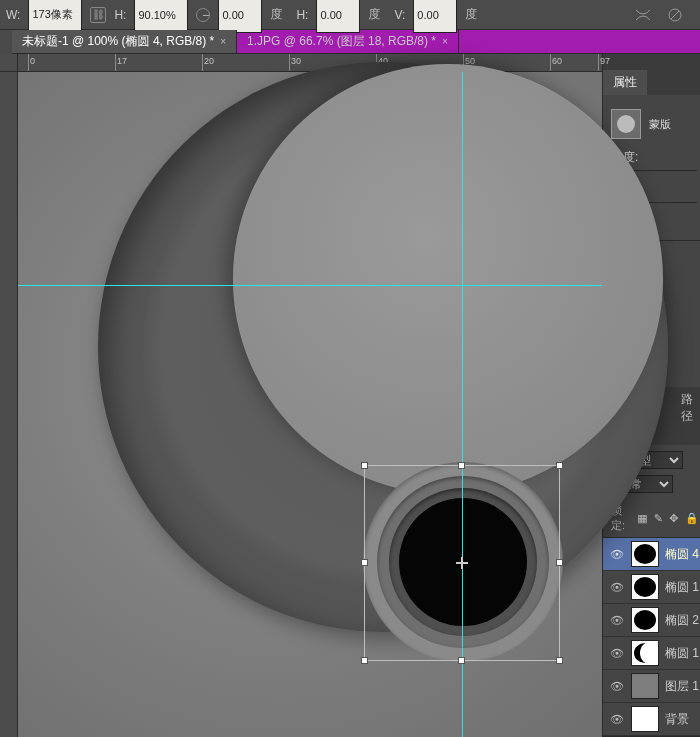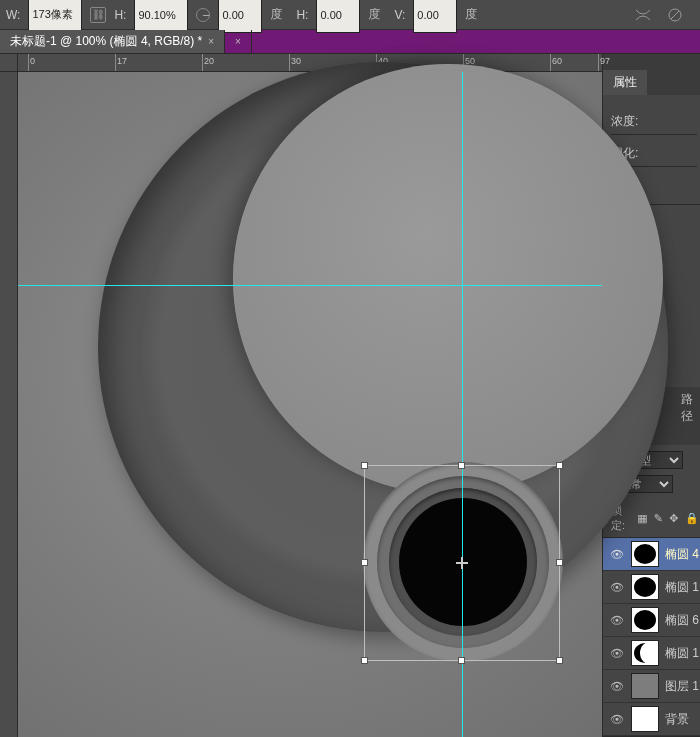--- a/index.html
+++ b/index.html
@@ -25,22 +25,22 @@
   background: #eceae4; color:#222;
   border: 1px solid #222; padding: 17px 3px; font-size: 11px;
 }
 .link-icon { width:16px;height:16px;border:1px solid #888;border-radius:2px;display:flex;align-items:center;justify-content:center;font-size:10px;color:#aaa;}
 .tb-angle { width:14px;height:14px;border:1px solid #888;border-radius:50%;position:relative;}
 .tb-angle::after{content:"";position:absolute;width:6px;height:1px;background:#aaa;top:50%;left:50%;transform-origin:left;}
 .tb-deg{color:#bbb;font-size:12px;margin-right:6px;}
 .tb-right{margin-left:auto;display:flex;gap:14px;align-items:center;padding-right:10px;}
 .tb-ic{width:18px;height:18px;display:flex;align-items:center;justify-content:center;color:#999;}
 .tabbar{
-  height: 24px; background:#701a75; border-bottom:1px solid #2a2a2a;
-  display:flex;align-items:stretch;
+  height: 24px; background:#a21caf; border-bottom:1px solid #2a2a2a;
+  display:flex;align-items:stretch;margin-left:12px;
 }
 .tab{display:flex;align-items:center;padding:0 10px;color:#c8c8c8;font-size:12px;border-right:1px solid #2a2a2a;gap:6px;}
 .tab.active{background:#555555;color:#fff;}
 .tab .close{font-size:10px;color:#bbb;}
 
 .main{position:absolute;top:54px;left:0;right:0;bottom:0;display:flex;}
 .canvaswrap{flex:0 0 602px;position:relative;background:#3a3a3a;}
 .ruler-h{position:absolute;top:0;left:18px;right:0;height:18px;background:#4c4c4c;border-bottom:1px solid #2a2a2a;}
 .ruler-h .tick{position:absolute;top:0;bottom:0;border-left:1px solid #8a8a8a;}
 .ruler-h .lbl{position:absolute;top:2px;font-size:9px;color:#c0c0c0;}
@@ -144,20 +144,21 @@
       </span>
   </div>
 </div>
 
 <div class="tabbar">
   <div class="tab active">
     <span>未标题-1 @ 100% (椭圆 4, RGB/8) *</span>
     <span class="close">×</span>
   </div>
   <div class="tab">
+    <span>1.JPG @ 66.7% (图层 18, RGB/8) *</span>
     <span class="close">×</span>
   </div>
 </div>
 
 <div class="main">
   <div class="canvaswrap">
     <div class="ruler-c"></div>
     <div class="ruler-h" id="rulerH">
         <div class="tick" style="left: 10px;"></div>
         <div class="lbl" style="left: 12px;">0</div>
@@ -201,20 +202,26 @@
       </div>
     </div>
   </div>
 
   <div class="rightcol">
     <div class="panel">
       <div class="panel-tabs">
         <div class="ptab active">属性</div>
       </div>
       <div class="panel-body">
+        <div class="prop-row">
+          <span class="swatch" style="background:#6b6b6b;border:1px solid #999;position:relative">
+              <span style="position:absolute;inset:5px;border-radius:50%;background:#bbb"></span>
+            </span>
+          <span>蒙版</span>
+        </div>
         <span class="slider-lbl">浓度:</span>
         <div style="height:1px;background:#2a2a2a;margin:4px 0 10px"></div>
         <span class="slider-lbl">羽化:</span>
         <div style="height:1px;background:#2a2a2a;margin:4px 0 10px"></div>
         <span class="adj-lbl">调整:</span>
       </div>
     </div>
 
     <div class="panel layers-panel">
       <div class="layers-head">
@@ -242,21 +249,21 @@
             <div class="nm">椭圆 4</div>
           </div>
           <div class="layer">
             <div class="eye">👁</div>
             <div class="thumb ellipse"></div>
             <div class="nm">椭圆 1</div>
           </div>
           <div class="layer">
             <div class="eye">👁</div>
             <div class="thumb ellipse"></div>
-            <div class="nm">椭圆 6</div>
+            <div class="nm">椭圆 2</div>
           </div>
           <div class="layer">
             <div class="eye">👁</div>
             <div class="thumb crescent"></div>
             <div class="nm">椭圆 1</div>
           </div>
           <div class="layer">
             <div class="eye">👁</div>
             <div class="thumb gray"></div>
             <div class="nm">图层 1</div>

